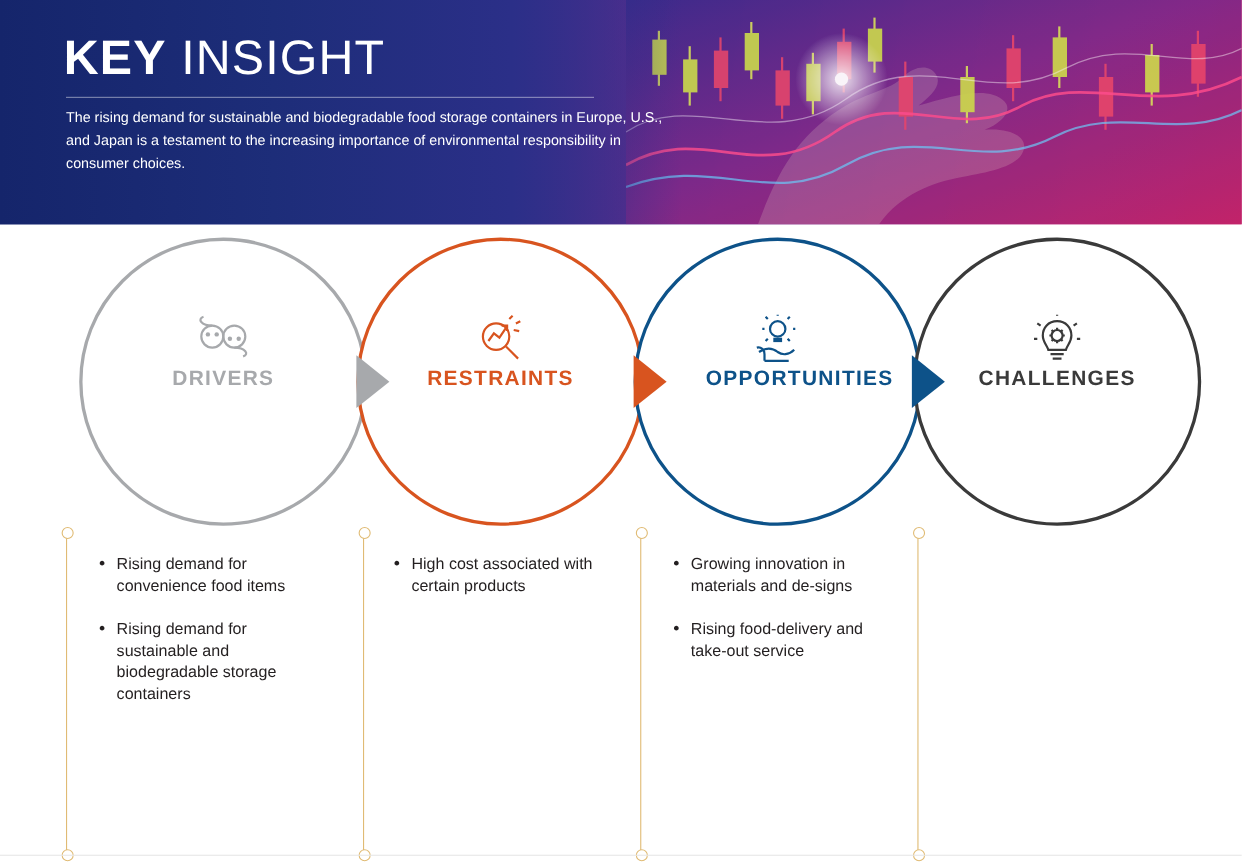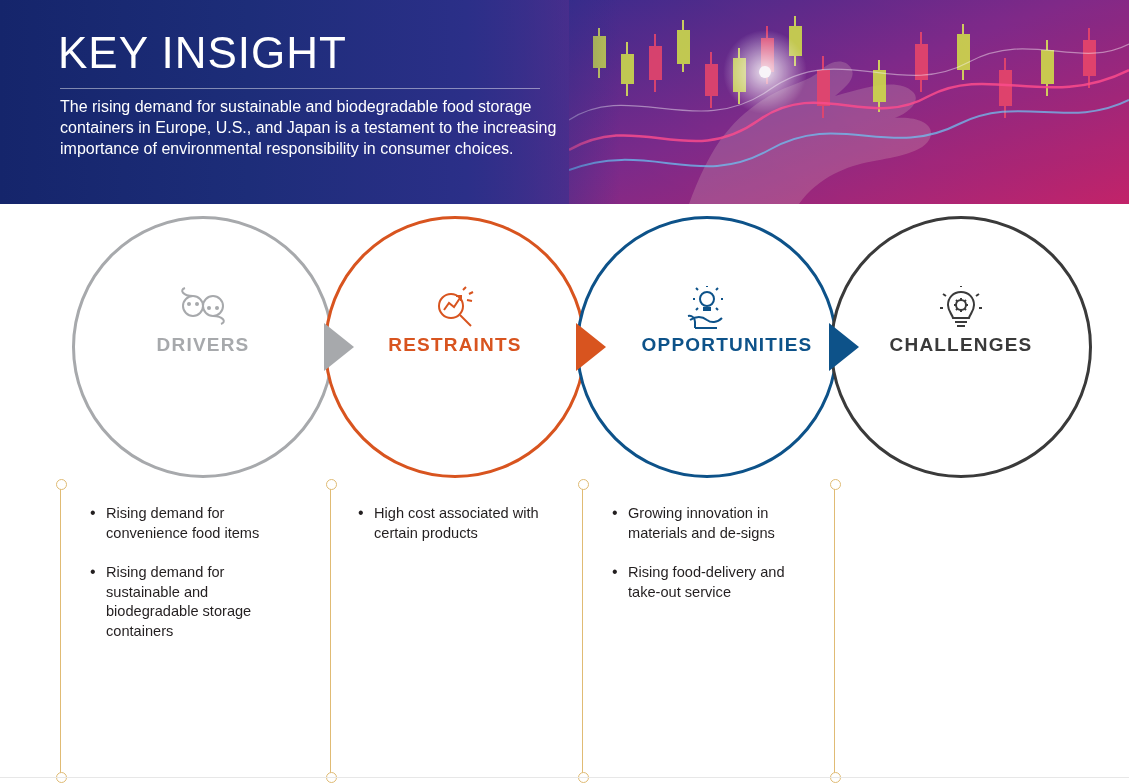--- a/index.html
+++ b/index.html
@@ -45,36 +45,36 @@
   .banner-title {
     position: absolute;
     left: 58px;
     top: 28px;
     font-size: 44px;
     letter-spacing: 1px;
     color: #ffffff;
     font-weight: 400;
   }
   .banner-title b {
-    font-weight: 400;
+    font-weight: 700;
   }
   .banner-rule {
     position: absolute;
     left: 60px;
     top: 88px;
     width: 480px;
     height: 1px;
     background: rgba(255,255,255,0.45);
   }
   .banner-sub {
     position: absolute;
     left: 60px;
     top: 96px;
     width: 545px;
-    font-size: 16px;
+    font-size: 13px;
     line-height: 21px;
     color: #ffffff;
     font-weight: 400;
   }
 
   
   .circles {
     position: absolute;
     left: 0;
     top: 204px;

